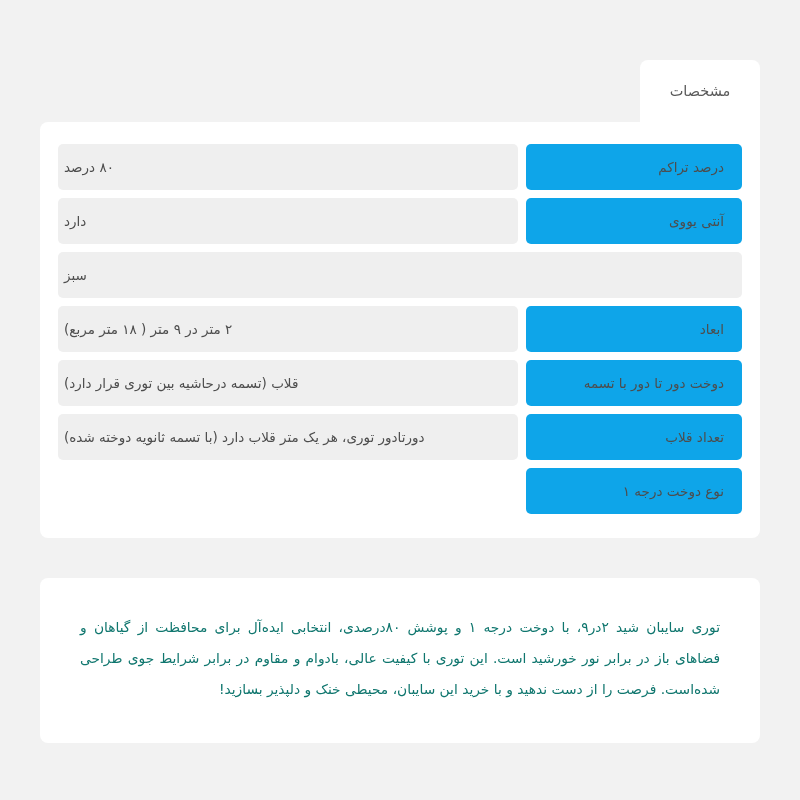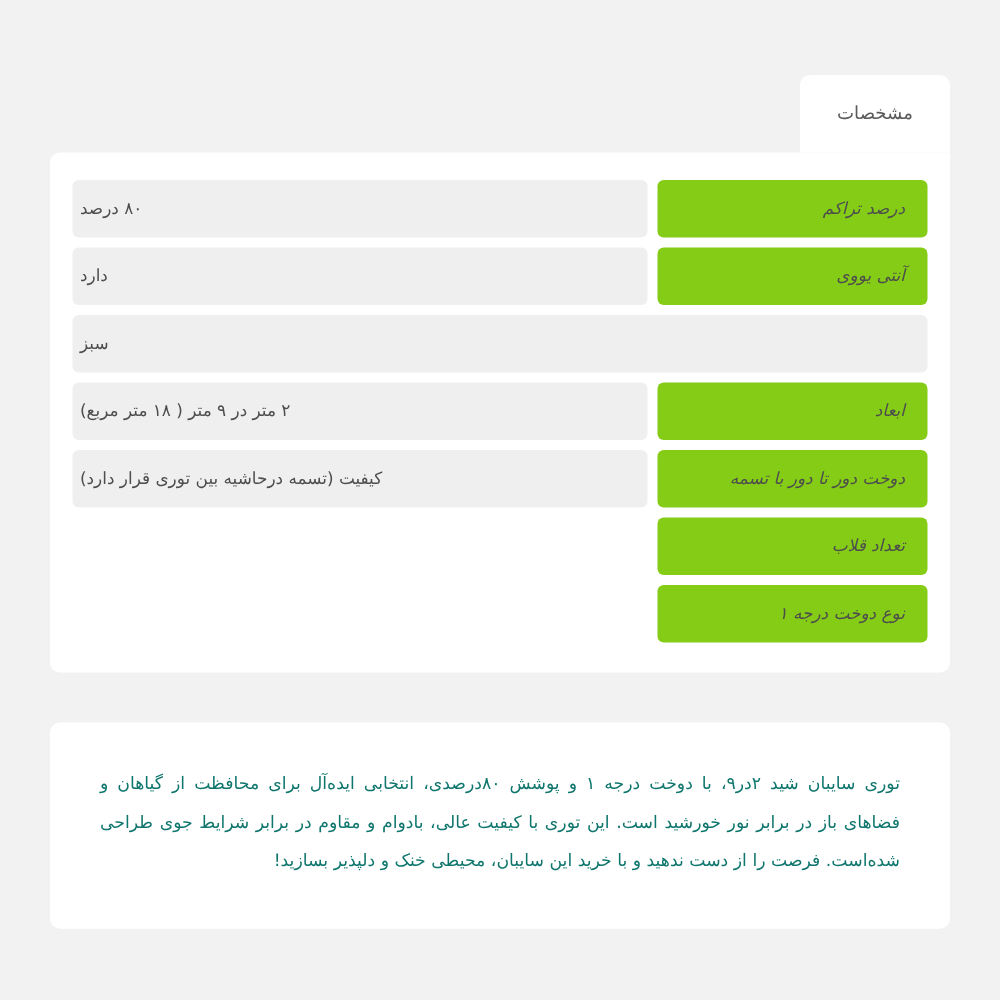--- a/index.html
+++ b/index.html
@@ -65,30 +65,29 @@
     gap: 8px;
   }
   .spec-row {
     display: flex;
     flex-direction: row;
     gap: 8px;
     align-items: stretch;
   }
   .spec-key {
     flex: 0 0 216px;
-    background: #84cc16;
+    background: #0ea5e9;
     border-radius: 5px;
     min-height: 46px;
     display: flex;
     align-items: center;
     padding: 0 18px;
     box-sizing: border-box;
     font-size: 13.5px;
     color: #4d4d4d;
-    font-style: italic;
   }
   .spec-val {
     flex: 1 1 auto;
     background: #efefef;
     border-radius: 5px;
     min-height: 46px;
     display: flex;
     align-items: center;
     justify-content: flex-end;
     padding: 0 6px;
@@ -146,25 +145,26 @@
         <div class="spec-val">سبز</div>
       </div>
 
       <div class="spec-row">
         <div class="spec-key">ابعاد</div>
         <div class="spec-val">۲ متر در ۹ متر ( ۱۸ متر مربع)</div>
       </div>
 
       <div class="spec-row">
         <div class="spec-key">دوخت دور تا دور با تسمه</div>
-        <div class="spec-val">کیفیت (تسمه درحاشیه بین توری قرار دارد)</div>
+        <div class="spec-val">قلاب (تسمه درحاشیه بین توری قرار دارد)</div>
       </div>
 
       <div class="spec-row">
         <div class="spec-key">تعداد قلاب</div>
+        <div class="spec-val">دورتادور توری، هر یک متر قلاب دارد (با تسمه ثانویه دوخته شده)</div>
       </div>
 
       <div class="spec-row">
         <div class="spec-key">نوع دوخت درجه ۱</div>
       </div>
 
     </div>
   </div>
 
   <div class="desc-card">

